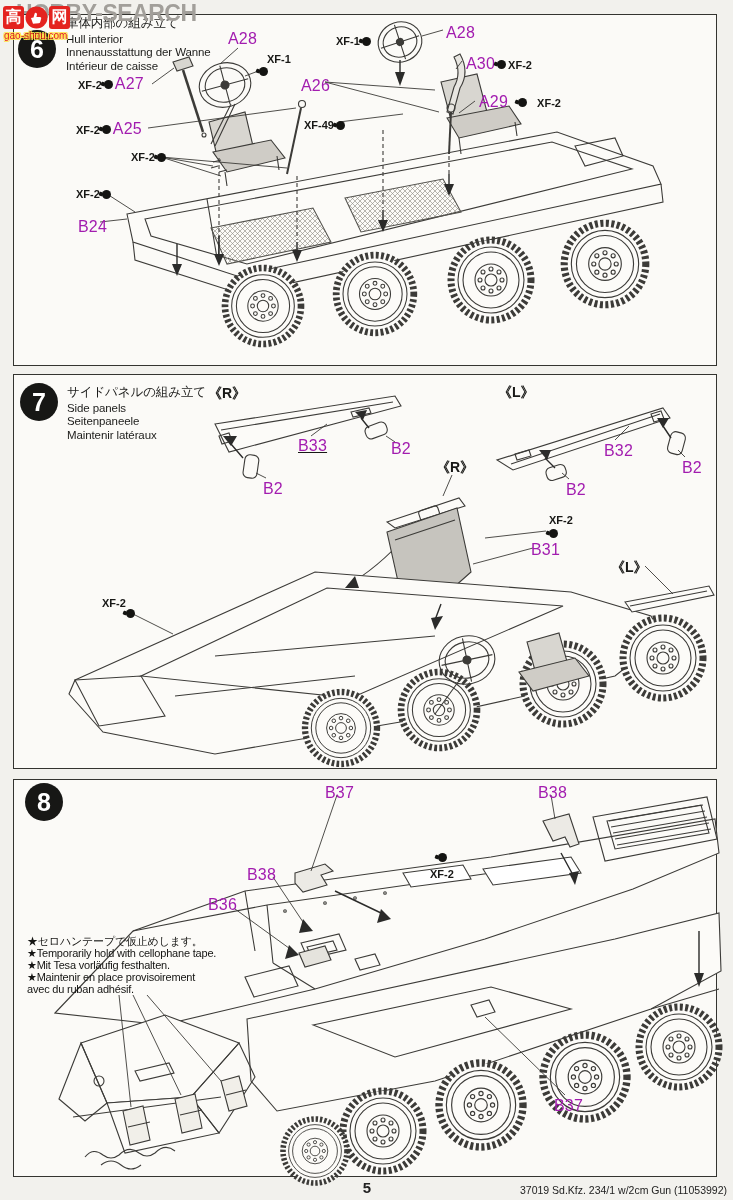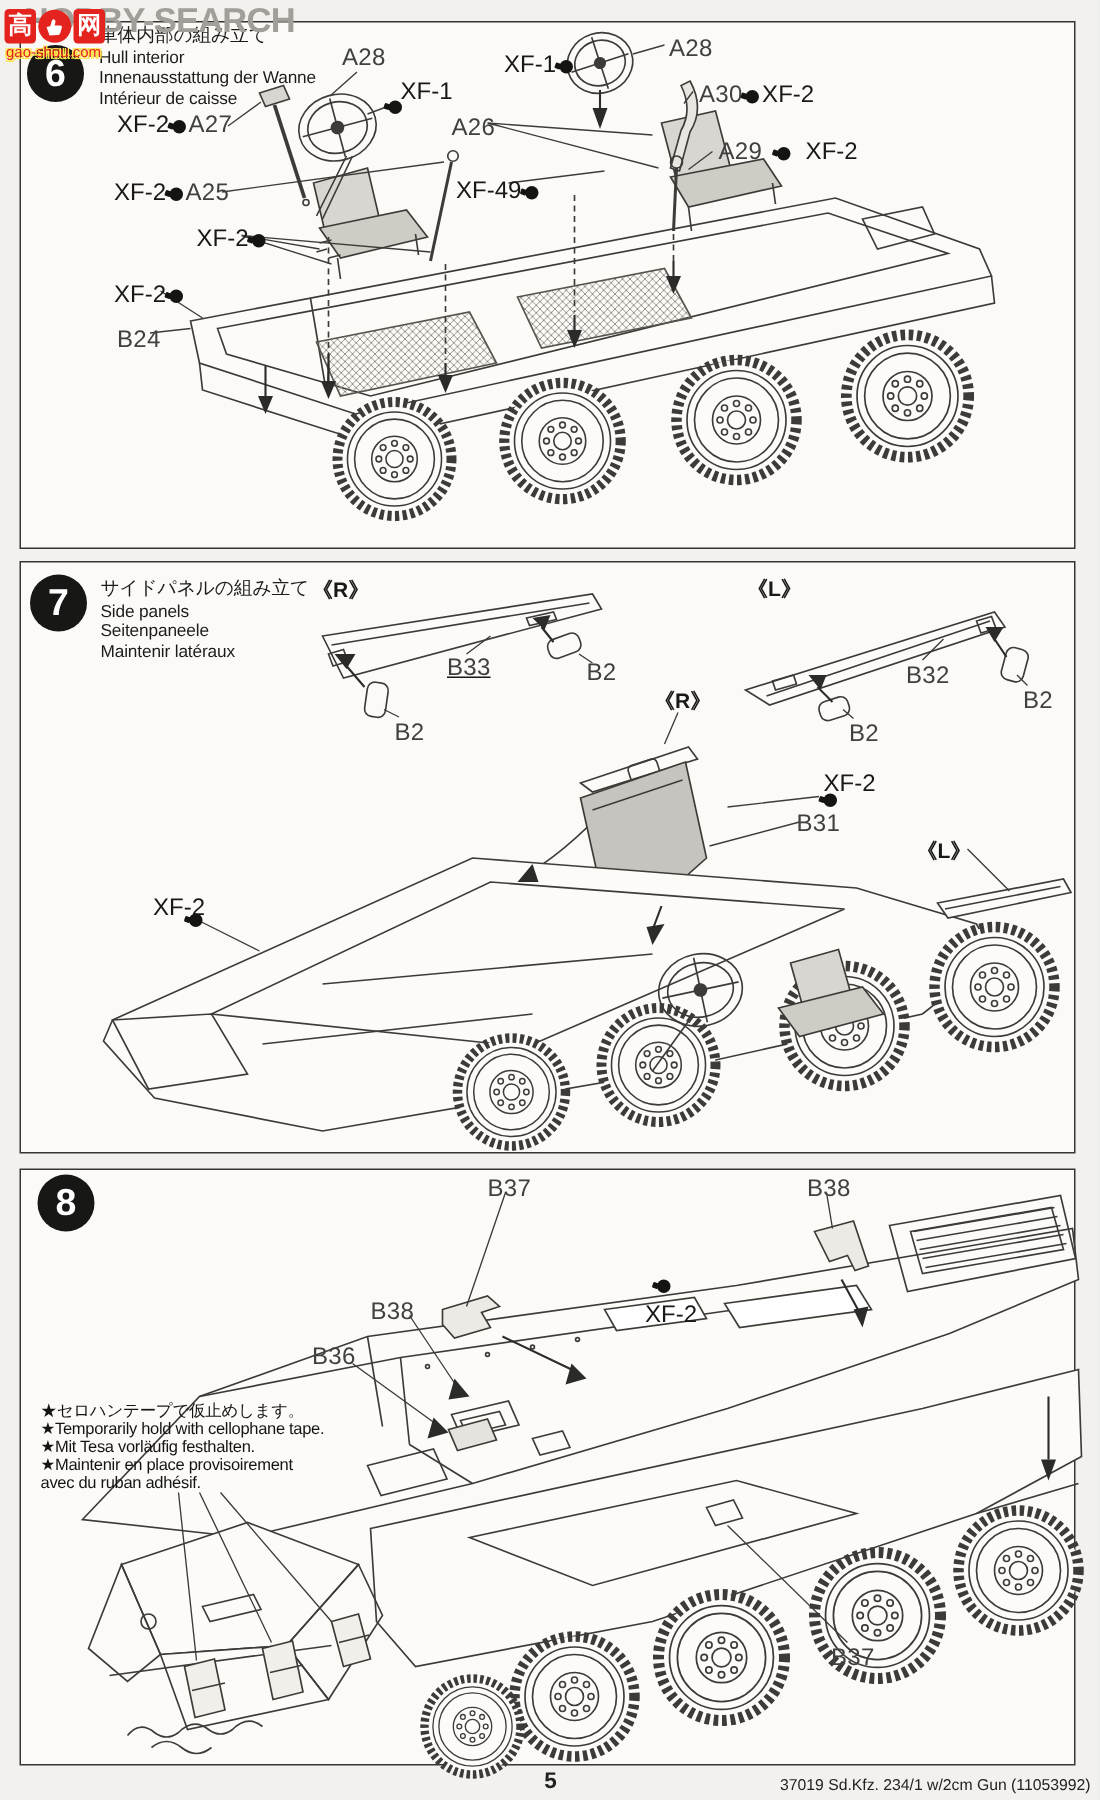--- a/index.html
+++ b/index.html
@@ -3,22 +3,22 @@
 <meta charset="utf-8">
 <style>
   html,body{margin:0;padding:0;background:#e8e7e3;}
   .page{position:relative;width:733px;height:1200px;background:#f2f1ed;
         font-family:"Liberation Sans",sans-serif;overflow:hidden;}
   .box{position:absolute;left:13px;width:704px;background:#fbfaf7;
        border:1.5px solid #343430;box-sizing:border-box;}
   .diagram{position:absolute;z-index:5;}
   .co{position:absolute;display:inline-flex;align-items:baseline;gap:2px;
       white-space:nowrap;z-index:10;color:#181816;}
-  .part{font-size:16px;letter-spacing:.2px;color:#404040;}
-  .paint{font-size:16px;font-weight:400;color:#181816;}
+  .part{font-size:16px;letter-spacing:.2px;color:#a21caf;}
+  .paint{font-size:11px;font-weight:700;color:#181816;}
   .side{font-size:14px;font-weight:600;color:#181816;}
   .pdot{width:9px;height:9px;background:#141412;border-radius:50%;
         display:inline-block;position:relative;align-self:center;}
   .pdot::before{content:"";position:absolute;left:-3px;top:2px;width:4px;height:4px;
         background:#141412;border-radius:1px;transform:rotate(20deg);}
   .pdot.abs{position:absolute;z-index:10;}
   .stepnum{position:absolute;width:38px;height:38px;border-radius:50%;background:#171715;
         color:#fff;display:flex;align-items:center;justify-content:center;
         font-size:25px;font-weight:700;z-index:10;}
   .titles{position:absolute;color:#1c1c1a;line-height:13.5px;font-size:11.5px;

